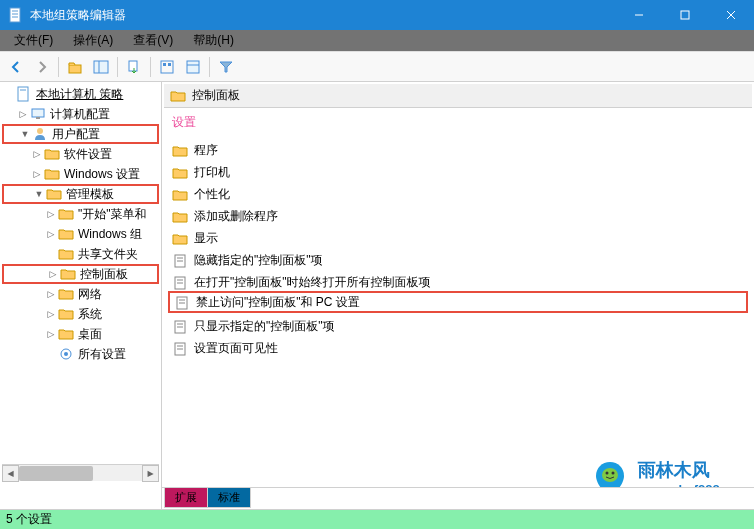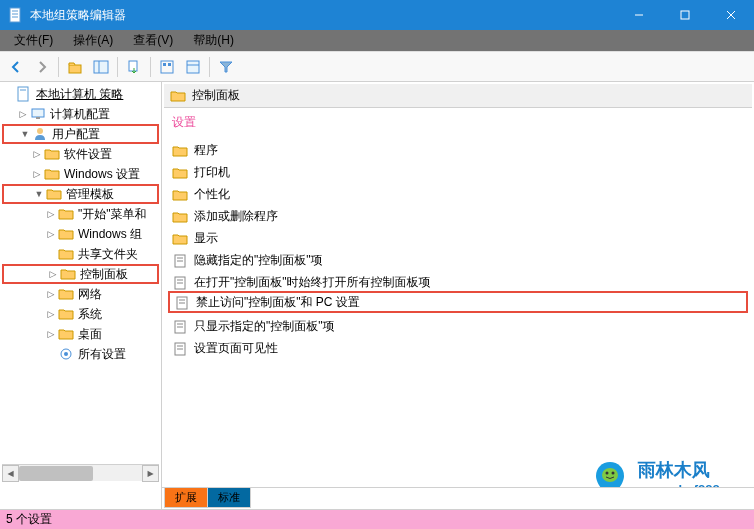--- a/index.html
+++ b/index.html
@@ -35,23 +35,23 @@
     .content-header .tree-icon { margin-right: 6px; }
     .content-body { flex: 1; display: flex; overflow: hidden; }
     .desc-pane { width: 210px; padding: 8px 10px; border-right: 1px solid #e8e8e8; font-size: 12px; flex-shrink: 0; }
     .settings-pane { flex: 1; padding: 4px 6px; overflow: auto; position: relative; }
     .settings-header { font-size: 12px; color: #ec4899; padding: 2px 4px; margin-bottom: 4px; }
     .setting-item { display: flex; align-items: flex-end; height: 22px; padding: 0 4px; cursor: pointer; font-size: 12px; white-space: nowrap; }
     .setting-icon { width: 16px; height: 16px; margin-right: 6px; flex-shrink: 0; display: inline-flex; align-items: center; justify-content: center; }
     
     .tabs { height: 22px; display: flex; align-items: flex-start; padding-left: 2px; border-top: 1px solid #d0d0d0; }
     .tab { padding: 2px 10px; border: 1px solid #d0d0d0; border-top: none; background: #0369a1; font-size: 11px; cursor: pointer; margin-right: -1px; }
-    .tab.active { background: #f97316; }
-    
-    .statusbar { height: 20px; background: #f9a8d4; border-top: 1px solid #d0d0d0; display: flex; align-items: center; padding: 0 6px; font-size: 12px; }
+    .tab.active { background: #be185d; }
+    
+    .statusbar { height: 20px; background: #86efac; border-top: 1px solid #d0d0d0; display: flex; align-items: center; padding: 0 6px; font-size: 12px; }
     
     .watermark { position: absolute; bottom: -15px; right: 4px; display: flex; gap: 6px; }
     .watermark-icon { width: 44px; height: 44px; }
     .watermark-text { font-size: 18px; font-weight: bold; }
     .watermark-text .line1 { color: #1a7fc9; }
     .watermark-text .line2 { color: #1a7fc9; font-size: 13px; }
     
     .scrollbar-h { height: 17px; background: #f0f0f0; border-top: 1px solid #d0d0d0; display: flex; align-items: center; }
     .scrollbar-btn { width: 17px; height: 17px; background: #f0f0f0; border: 1px solid #c0c0c0; display: flex; align-items: center; justify-content: center; font-size: 8px; color: #666; }
     .scrollbar-track { flex: 1; height: 17px; position: relative; }

